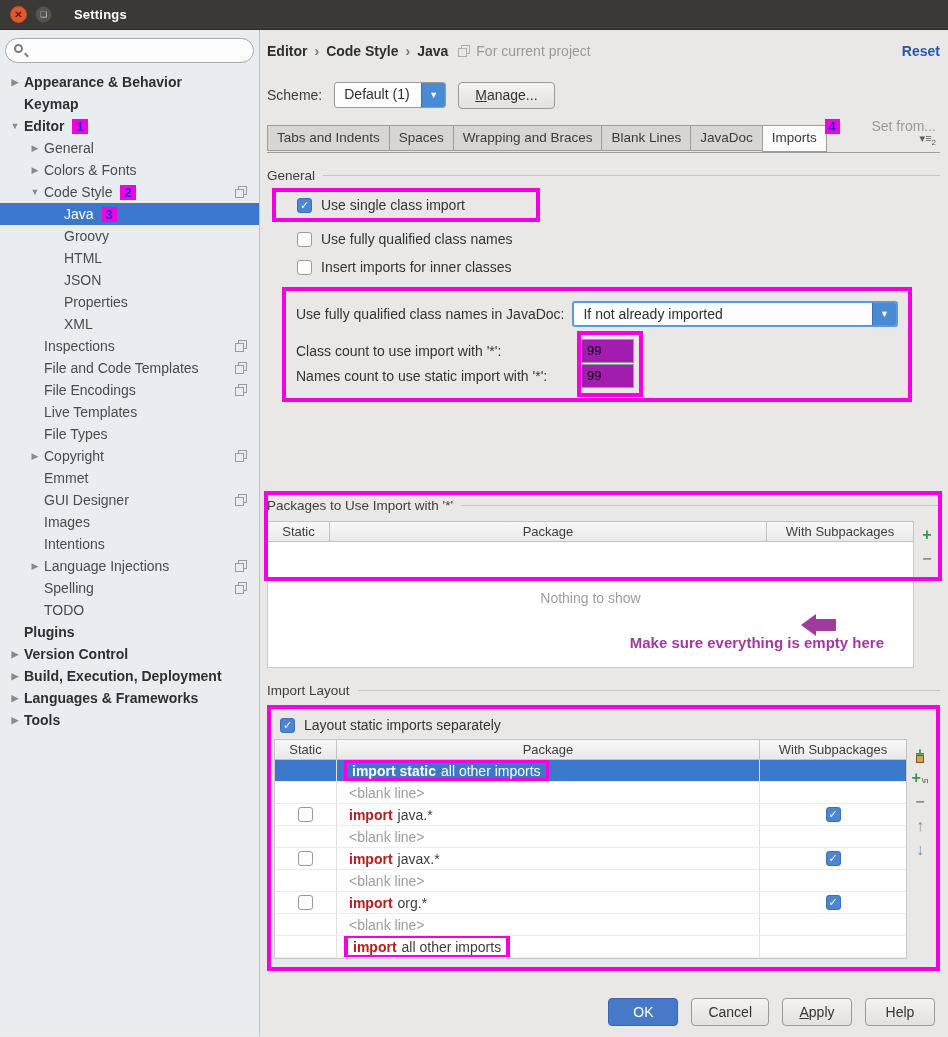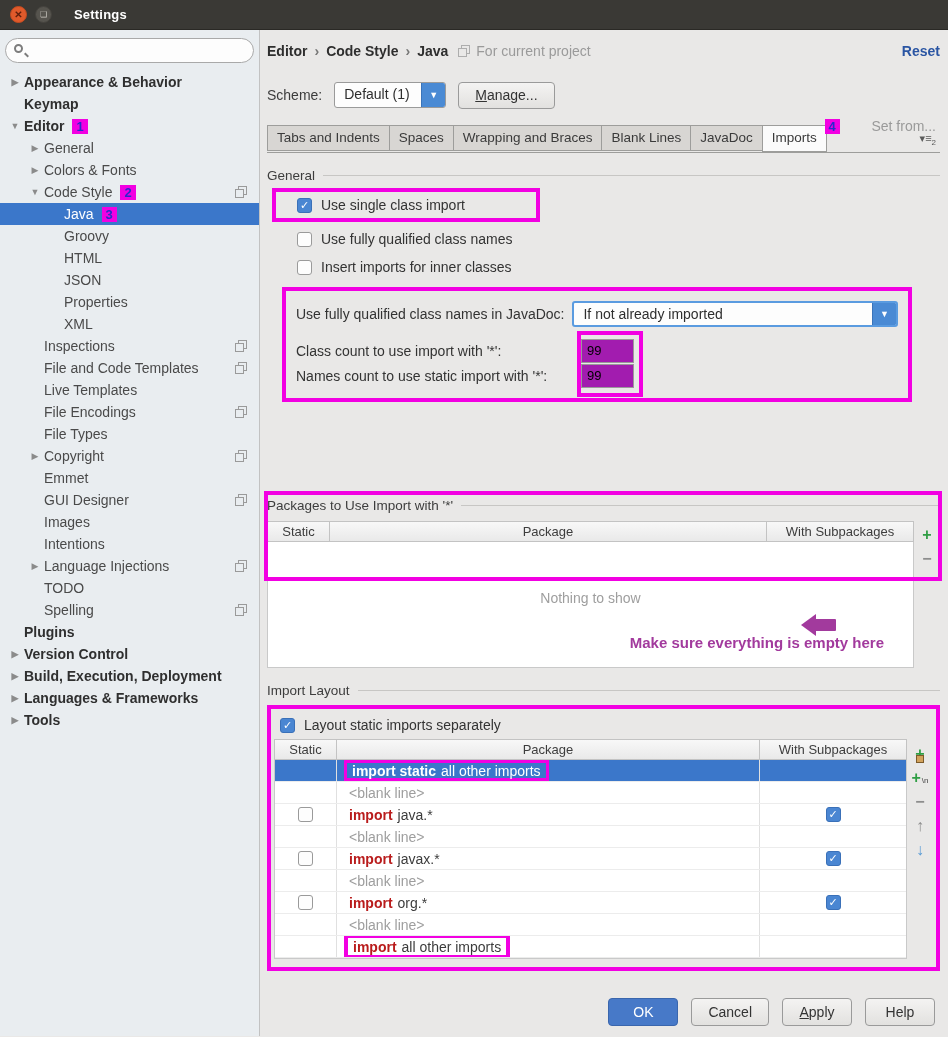--- a/index.html
+++ b/index.html
@@ -216,29 +216,29 @@
             <span class="tree-label">Inspections</span>
             <div class="ovr-icon"></div>
           </div>
           <div class="tree-row" style="padding-left: 26px;">
             <span class="tree-arrow"></span>
             <span class="tree-label">File and Code Templates</span>
             <div class="ovr-icon"></div>
           </div>
           <div class="tree-row" style="padding-left: 26px;">
             <span class="tree-arrow"></span>
+            <span class="tree-label">File Encodings</span>
+            <div class="ovr-icon"></div>
+          </div>
+          <div class="tree-row" style="padding-left: 26px;">
+            <span class="tree-arrow"></span>
             <span class="tree-label">Live Templates</span>
           </div>
           <div class="tree-row" style="padding-left: 26px;">
             <span class="tree-arrow"></span>
-            <span class="tree-label">File Encodings</span>
-            <div class="ovr-icon"></div>
-          </div>
-          <div class="tree-row" style="padding-left: 26px;">
-            <span class="tree-arrow"></span>
             <span class="tree-label">File Types</span>
           </div>
           <div class="tree-row" style="padding-left: 26px;">
             <span class="tree-arrow">▶</span>
             <span class="tree-label">Copyright</span>
             <div class="ovr-icon"></div>
           </div>
           <div class="tree-row" style="padding-left: 26px;">
             <span class="tree-arrow"></span>
             <span class="tree-label">Emmet</span>
@@ -256,26 +256,26 @@
             <span class="tree-arrow"></span>
             <span class="tree-label">Intentions</span>
           </div>
           <div class="tree-row" style="padding-left: 26px;">
             <span class="tree-arrow">▶</span>
             <span class="tree-label">Language Injections</span>
             <div class="ovr-icon"></div>
           </div>
           <div class="tree-row" style="padding-left: 26px;">
             <span class="tree-arrow"></span>
+            <span class="tree-label">Spelling</span>
+            <div class="ovr-icon"></div>
+          </div>
+          <div class="tree-row" style="padding-left: 26px;">
+            <span class="tree-arrow"></span>
             <span class="tree-label">TODO</span>
-          </div>
-          <div class="tree-row" style="padding-left: 26px;">
-            <span class="tree-arrow"></span>
-            <span class="tree-label">Spelling</span>
-            <div class="ovr-icon"></div>
           </div>
           <div class="tree-row bold" style="padding-left: 6px;">
             <span class="tree-arrow"></span>
             <span class="tree-label">Plugins</span>
           </div>
           <div class="tree-row bold" style="padding-left: 6px;">
             <span class="tree-arrow">▶</span>
             <span class="tree-label">Version Control</span>
           </div>
           <div class="tree-row bold" style="padding-left: 6px;">

